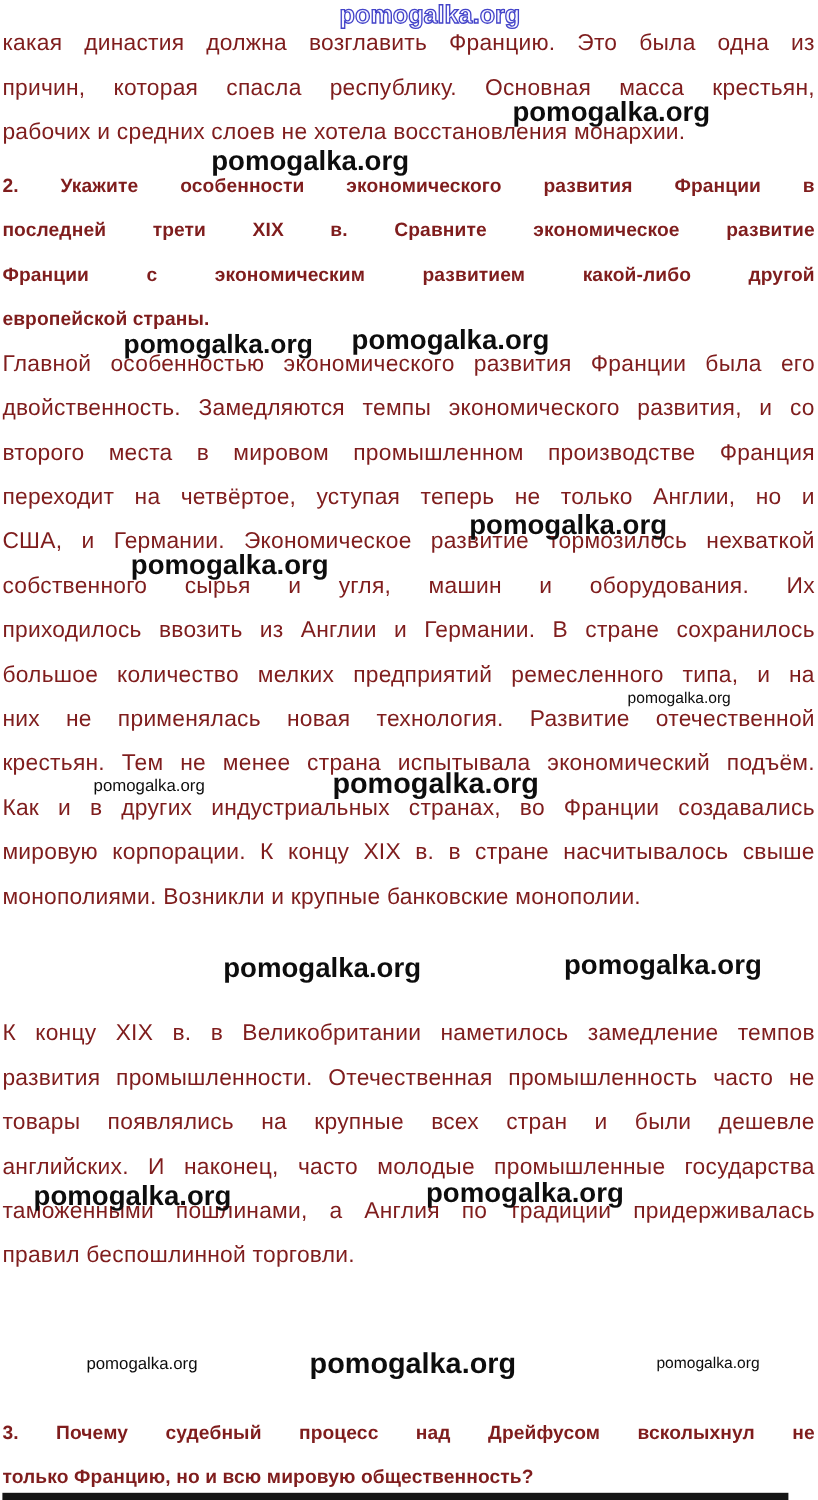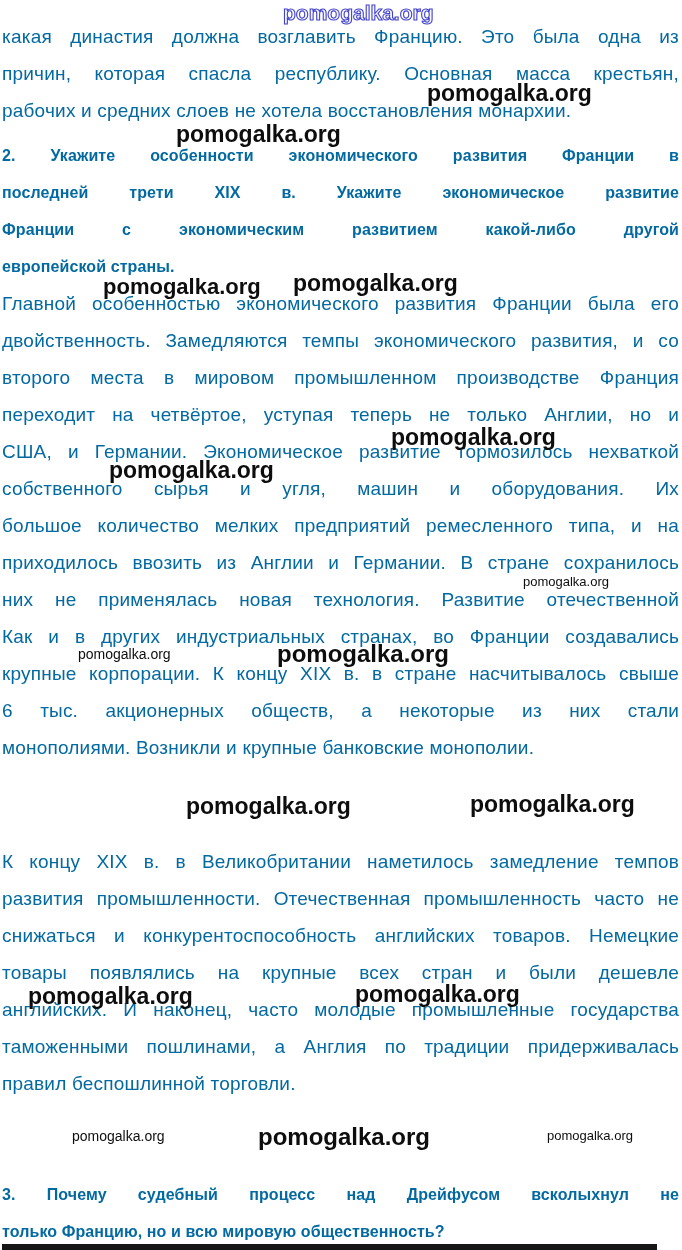--- a/index.html
+++ b/index.html
@@ -2,21 +2,21 @@
 <html><head>
 <meta charset="utf-8">
 <style>
   html,body{margin:0;padding:0;}
   body{
     width:682px;height:1250px;position:relative;overflow:hidden;
     background:#ffffff;
     font-family:"Liberation Sans", sans-serif;
   }
   .page{position:absolute;inset:0;background:#ffffff;}
-  .block{position:absolute;left:2px;width:677px;color:#0369a1;}
+  .block{position:absolute;left:2px;width:677px;color:#7f1d1d;}
   .block .line{
     height:37px;line-height:37px;overflow:hidden;
     text-align:justify;text-align-last:justify;
     letter-spacing:0.2px;
   }
   .block .line.last{text-align-last:left;}
   .paragraph .line{font-size:19px;}
   .heading .line{font-size:16px;font-weight:bold;letter-spacing:0.1px;}
   .heading .line.last{text-align-last:left;}
   .wm{
@@ -38,43 +38,42 @@
 
 <div class="page">
   <div id="text-layer">
       <div class="block paragraph" style="top: 18px;">
         <div class="line">какая династия должна возглавить Францию. Это была одна из</div>
         <div class="line">причин, которая спасла республику. Основная масса крестьян,</div>
         <div class="line last">рабочих и средних слоев не хотела восстановления монархии.</div>
       </div>
       <div class="block heading" style="top: 137px;">
         <div class="line">2. Укажите особенности экономического развития Франции в</div>
-        <div class="line">последней трети XIX в. Укажите экономическое развитие</div>
+        <div class="line">последней трети XIX в. Сравните экономическое развитие</div>
         <div class="line">Франции с экономическим развитием какой-либо другой</div>
         <div class="line last">европейской страны.</div>
       </div>
       <div class="block paragraph" style="top: 285px;">
         <div class="line">Главной особенностью экономического развития Франции была его</div>
         <div class="line">двойственность. Замедляются темпы экономического развития, и со</div>
         <div class="line">второго места в мировом промышленном производстве Франция</div>
         <div class="line">переходит на четвёртое, уступая теперь не только Англии, но и</div>
         <div class="line">США, и Германии. Экономическое развитие тормозилось нехваткой</div>
         <div class="line">собственного сырья и угля, машин и оборудования. Их</div>
+        <div class="line">приходилось ввозить из Англии и Германии. В стране сохранилось</div>
         <div class="line">большое количество мелких предприятий ремесленного типа, и на</div>
-        <div class="line">приходилось ввозить из Англии и Германии. В стране сохранилось</div>
         <div class="line">них не применялась новая технология. Развитие отечественной</div>
+        <div class="line">крестьян. Тем не менее страна испытывала экономический подъём.</div>
         <div class="line">Как и в других индустриальных странах, во Франции создавались</div>
-        <div class="line">крупные корпорации. К концу XIX в. в стране насчитывалось свыше</div>
-        <div class="line">6 тыс. акционерных обществ, а некоторые из них стали</div>
+        <div class="line">мировую корпорации. К концу XIX в. в стране насчитывалось свыше</div>
         <div class="line last">монополиями. Возникли и крупные банковские монополии.</div>
       </div>
       <div class="block paragraph" style="top: 843px;">
         <div class="line">К концу XIX в. в Великобритании наметилось замедление темпов</div>
         <div class="line">развития промышленности. Отечественная промышленность часто не</div>
-        <div class="line">снижаться и конкурентоспособность английских товаров. Немецкие</div>
         <div class="line">товары появлялись на крупные всех стран и были дешевле</div>
         <div class="line">английских. И наконец, часто молодые промышленные государства</div>
         <div class="line">таможенными пошлинами, а Англия по традиции придерживалась</div>
         <div class="line last">правил беспошлинной торговли.</div>
       </div>
       <div class="block heading" style="top: 1176px;">
         <div class="line">3. Почему судебный процесс над Дрейфусом всколыхнул не</div>
         <div class="line last">только Францию, но и всю мировую общественность?</div>
       </div>
     </div>

